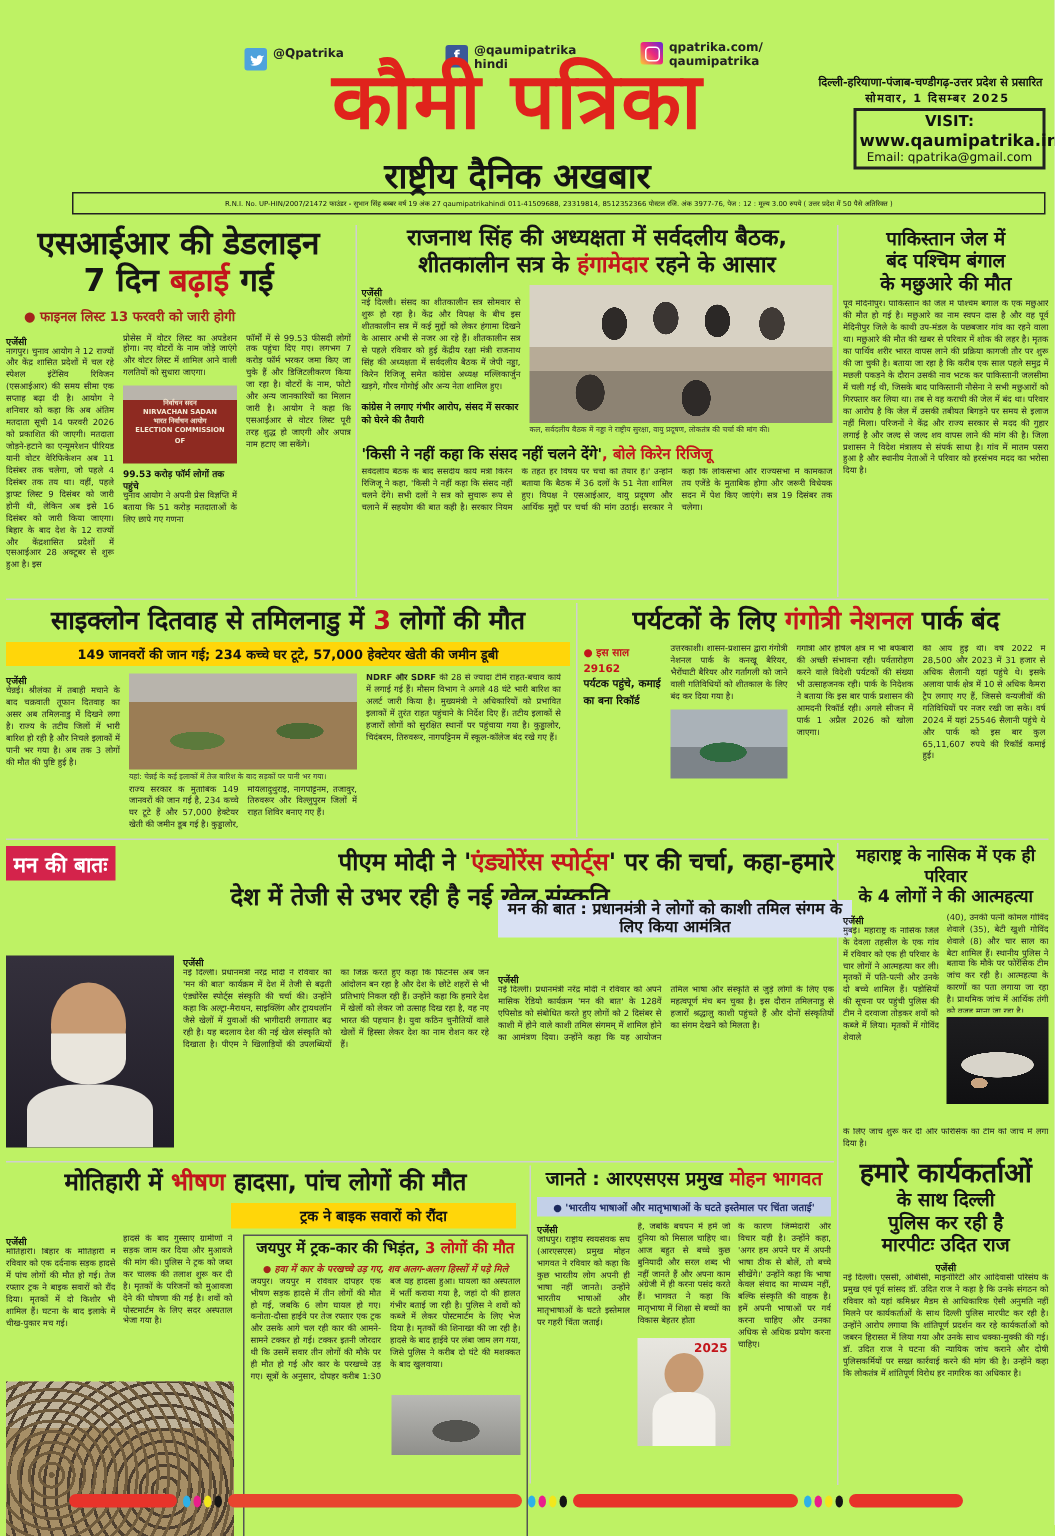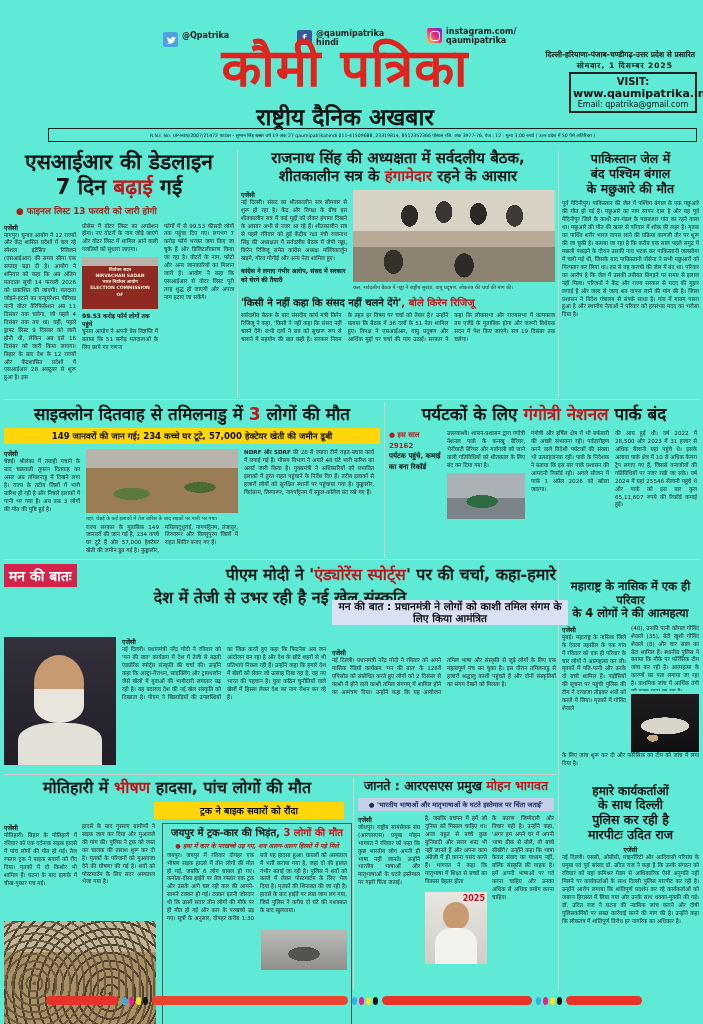--- a/index.html
+++ b/index.html
@@ -1,16 +1,16 @@
 <!DOCTYPE html>
 <html><head>
 <meta charset="utf-8">
 <style>
   html,body{margin:0;padding:0;background:#e9e9e9}
-  #page{position:relative;width:703px;height:1024px;background:#5eead4;margin:0 auto;
+  #page{position:relative;width:703px;height:1024px;background:#bef264;margin:0 auto;
         font-family:"DejaVu Sans","Liberation Sans",sans-serif;overflow:hidden;color:#111}
   .abs{position:absolute}
   .hl{font-weight:bold;color:#151515;text-align:center;line-height:1.18}
   .red{color:#c3161c}
   .body{font-size:5.6px;line-height:1.42;text-align:justify;color:#222}
   .byline{font-size:6.2px;font-weight:bold;color:#111}
   .ystrip{background:#ffd60a;font-weight:bold;text-align:center;color:#111}
   .bstrip{background:#c3d0e8;font-weight:bold;text-align:center;color:#1d2a5e}
   .cap{font-size:5px;color:#333;line-height:1.3}
   .vline{position:absolute;width:1px;background:#cfcfcf}
@@ -43,21 +43,21 @@
     <span class="soclbl">
       <span>@qaumipatrika</span><br>
       <span>hindi</span>
     </span>
   </div>
   <div class="abs" style="left:427px;top:28px;display:flex;align-items:flex-start">
     <span class="socicon" style="background:linear-gradient(45deg,#f9ce34,#ee2a7b,#6228d7)">
       <span style="width:8px;height:8px;border:1.4px solid #fff;border-radius:3px;display:block"></span>
     </span>
     <span class="soclbl">
-      <span>instagram.com/</span><br>
+      <span>qpatrika.com/</span><br>
       <span>qaumipatrika</span>
     </span>
   </div>
 
   <div class="abs" style="right:8px;top:49px;font-size:7.5px;font-weight:bold">दिल्ली-हरियाणा-पंजाब-चण्डीगढ़-उत्तर प्रदेश से प्रसारित</div>
   <div class="abs" style="right:30px;top:60px;font-size:7.5px;font-weight:bold;letter-spacing:1px">सोमवार, 1 दिसम्बर 2025</div>
 
   <div class="abs" style="left:170px;top:100px;width:350px;text-align:center;font-size:23px;font-weight:bold;color:#141414">राष्ट्रीय दैनिक अखबार</div>
   <div class="abs" style="left:120px;top:42px;width:450px;text-align:center;font-size:52px;font-weight:900;color:#e0231c;line-height:1.0;letter-spacing:1px">कौमी पत्रिका</div>
 
@@ -217,21 +217,21 @@
   </div>
 
   <div class="abs" style="left:332px;top:600px;width:224px;background:#d9e1f3;padding:0 6px">
     <div class="hl" style="font-size:10.5px">मन की बात : प्रधानमंत्री ने लोगों को काशी तमिल संगम के लिए किया आमंत्रित</div>
   </div>
   <div class="abs" style="left:332px;top:648px;width:224px">
     <div class="byline">एजेंसी</div>
     <div class="body cols2" style="height:112px;overflow:hidden">नई दिल्ली। प्रधानमंत्री नरेंद्र मोदी ने रविवार को अपने मासिक रेडियो कार्यक्रम 'मन की बात' के 128वें एपिसोड को संबोधित करते हुए लोगों को 2 दिसंबर से काशी में होने वाले काशी तमिल संगमम् में शामिल होने का आमंत्रण दिया। उन्होंने कहा कि यह आयोजन तमिल भाषा और संस्कृति से जुड़े लोगों के लिए एक महत्वपूर्ण मंच बन चुका है। इस दौरान तमिलनाडु से हजारों श्रद्धालु काशी पहुंचते हैं और दोनों संस्कृतियों का संगम देखने को मिलता है।</div>
   </div>
 
-  <div class="abs" style="left:562px;top:580px;width:137px">
+  <div class="abs" style="left:562px;top:564px;width:137px">
     <div class="hl" style="font-size:11.5px">महाराष्ट्र के नासिक में एक ही परिवार</div>
     <div class="hl" style="font-size:11.5px">के 4 लोगों ने की आत्महत्या</div>
     <div style="display:flex;gap:5px;margin-top:4px">
       <div style="width:64px">
         <div class="byline">एजेंसी</div>
         <div class="body" style="height:148px;overflow:hidden">मुंबई। महाराष्ट्र के नासिक जिले के देवला तहसील के एक गांव में रविवार को एक ही परिवार के चार लोगों ने आत्महत्या कर ली। मृतकों में पति-पत्नी और उनके दो बच्चे शामिल हैं। पड़ोसियों की सूचना पर पहुंची पुलिस की टीम ने दरवाजा तोड़कर शवों को कब्जे में लिया। मृतकों में गोविंद शेवाले</div>
       </div>
       <div style="width:68px">
         <div class="body" style="height:66px;overflow:hidden">(40), उनकी पत्नी कोमल गोविंद शेवाले (35), बेटी खुशी गोविंद शेवाले (8) और चार साल का बेटा शामिल हैं। स्थानीय पुलिस ने बताया कि मौके पर फोरेंसिक टीम जांच कर रही है। आत्महत्या के कारणों का पता लगाया जा रहा है। प्राथमिक जांच में आर्थिक तंगी को वजह माना जा रहा है।</div>
         <div class="photo" style="width:68px;height:58px;margin-top:3px;background:
@@ -296,21 +296,21 @@
         </div>
       </div>
       <div style="width:62px">
         <div class="body" style="height:152px;overflow:hidden">के कारण जिम्मेदारी और विचार यही है। उन्होंने कहा, 'अगर हम अपने घर में अपनी भाषा ठीक से बोलें, तो बच्चे सीखेंगे।' उन्होंने कहा कि भाषा केवल संवाद का माध्यम नहीं, बल्कि संस्कृति की वाहक है। हमें अपनी भाषाओं पर गर्व करना चाहिए और उनका अधिक से अधिक प्रयोग करना चाहिए।</div>
       </div>
     </div>
   </div>
 
   <div class="abs" style="left:562px;top:752px;width:137px">
     <div class="body" style="height:16px;overflow:hidden">के लिए जांच शुरू कर दी और फोरेंसिक का टीम को जांच में लगा दिया है।</div>
-    <div class="hl" style="font-size:12px;margin-top:16px">हमारे कार्यकर्ताओं</div>
+    <div class="hl" style="font-size:18px;margin-top:4px">हमारे कार्यकर्ताओं</div>
     <div class="hl" style="font-size:12.5px">के साथ दिल्ली</div>
     <div class="hl" style="font-size:12.5px">पुलिस कर रही है</div>
     <div class="hl" style="font-size:12.5px">मारपीटः उदित राज</div>
     <div class="byline" style="margin-top:3px;text-align:center">एजेंसी</div>
     <div class="body" style="height:150px;overflow:hidden">नई दिल्ली। एससी, ओबीसी, माइनॉरिटी और आदिवासी परिसंघ के प्रमुख एवं पूर्व सांसद डॉ. उदित राज ने कहा है कि उनके संगठन को रविवार को यहां कमिश्नर मैडम से आधिकारिक ऐसी अनुमति नहीं मिलने पर कार्यकर्ताओं के साथ दिल्ली पुलिस मारपीट कर रही है। उन्होंने आरोप लगाया कि शांतिपूर्ण प्रदर्शन कर रहे कार्यकर्ताओं को जबरन हिरासत में लिया गया और उनके साथ धक्का-मुक्की की गई। डॉ. उदित राज ने घटना की न्यायिक जांच कराने और दोषी पुलिसकर्मियों पर सख्त कार्रवाई करने की मांग की है। उन्होंने कहा कि लोकतंत्र में शांतिपूर्ण विरोध हर नागरिक का अधिकार है।</div>
   </div>
 
   <div class="abs" style="left:46px;top:996px;right:46px;display:flex;align-items:center;gap:4px">
     <div class="bar" style="width:72px"></div>
     <div style="display:flex;gap:2px">

